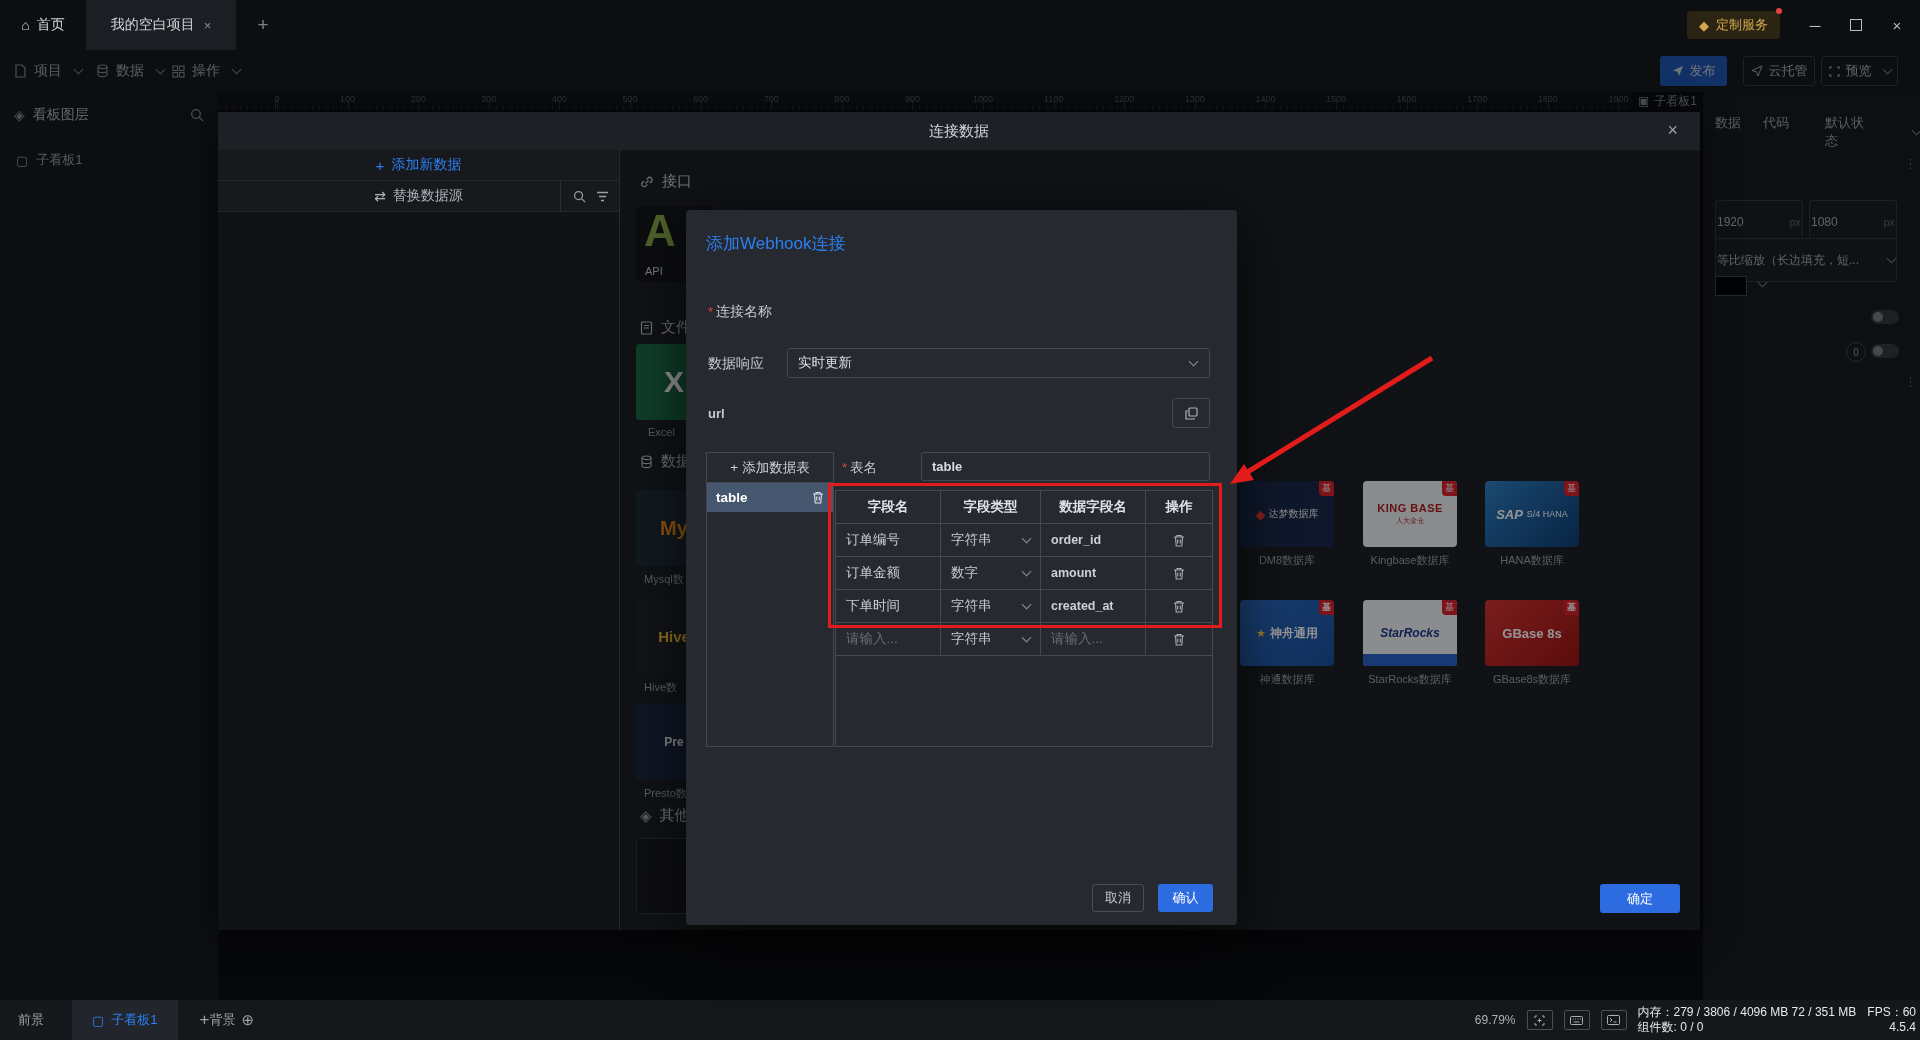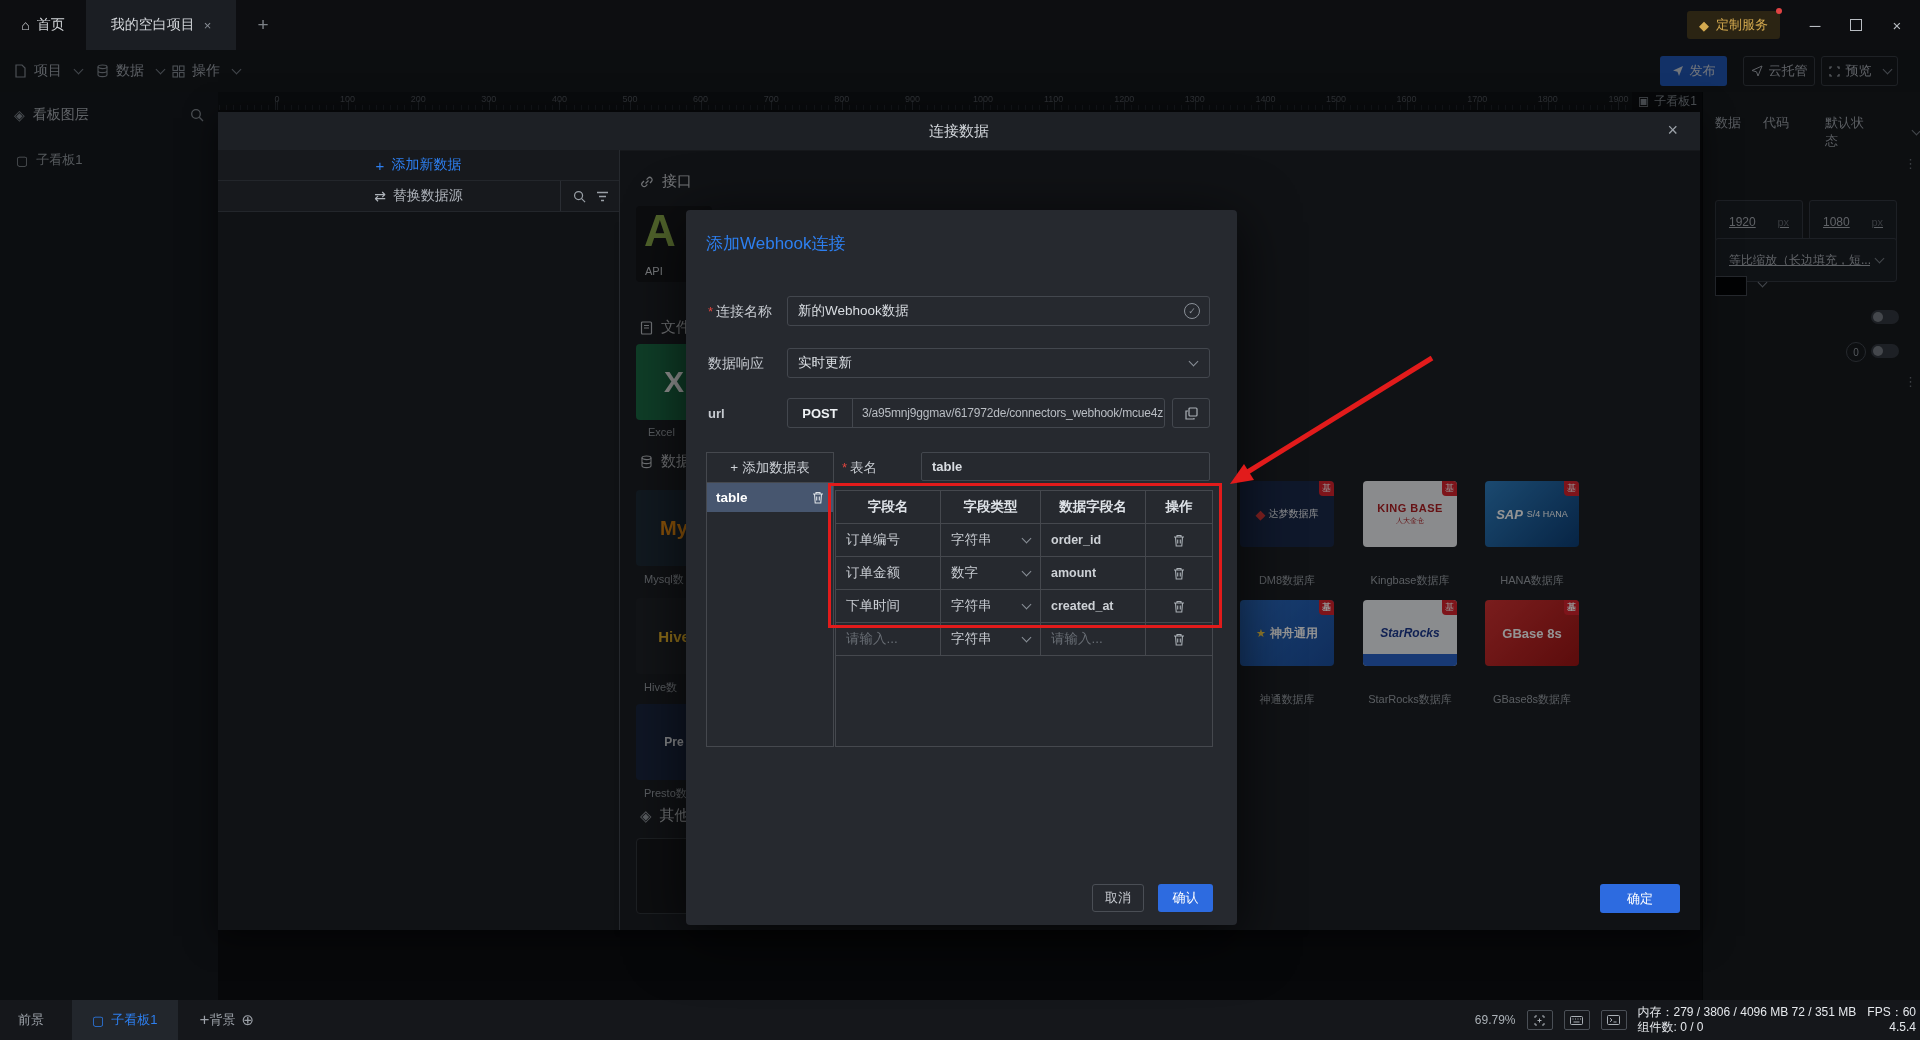--- a/index.html
+++ b/index.html
@@ -40,21 +40,21 @@
     background-image:repeating-linear-gradient(90deg,#34383e 0 1px,transparent 1px 70.6px),repeating-linear-gradient(90deg,#24272c 0 1px,transparent 1px 7.06px);
     background-position:59px bottom,59px bottom;background-size:auto 10px,auto 5px;background-repeat:repeat-x;}
   .ruler-num{position:absolute;top:2px;width:40px;text-align:center;color:#5c6167;font-size:9px;}
   .chart-icon{left:8px;top:24px;}
   .subboard-tab{left:1414px;top:0;height:18px;padding:0 6px;gap:5px;color:#9aa0a7;font-size:12px;white-space:nowrap;}
 
   
   .right-panel{left:1702px;top:92px;width:218px;height:908px;background:#17191d;border-left:1px solid #060708;box-sizing:border-box;z-index:4;}
   .rp-tabs{left:12px;top:22px;gap:22px;font-size:13px;color:#b9bec4;}
   .rp-state{left:122px;top:22px;font-size:13px;color:#b9bec4;gap:32px;}
-  .rp-input{position:absolute;height:44px;border:1px solid #3a3e45;border-radius:3px;background:#1d2025;box-sizing:border-box;display:flex;align-items:center;justify-content:space-between;padding:0 13px;font-size:12px;color:#c3c7cd;text-decoration:underline;}
+  .rp-input{position:absolute;height:44px;border:1px solid #3a3e45;border-radius:3px;background:#1d2025;box-sizing:border-box;display:flex;align-items:center;justify-content:space-between;padding:0 1px;font-size:12px;color:#c3c7cd;}
   .rp-unit{color:#6d7278;font-size:11px;}
   .rp-dots{position:absolute;left:201px;color:#787d84;font-size:13px;}
   .rp-swatch{position:absolute;left:12px;top:184px;width:30px;height:18px;background:#000;border:1px solid #4a4f56;}
   .rp-toggle{position:absolute;width:28px;height:14px;border-radius:7px;background:#3a3e45;}
   .rp-toggle::after{content:"";position:absolute;left:2px;top:2px;width:10px;height:10px;border-radius:50%;background:#8a8f96;}
   .rp-badge{position:absolute;left:143px;top:250px;width:18px;height:18px;border:1px solid #4a4f56;border-radius:50%;font-size:10px;color:#aab0b6;display:flex;align-items:center;justify-content:center;}
 
   
   .statusbar{left:0;top:1000px;width:1920px;height:40px;background:#15171b;z-index:60;display:flex;align-items:center;}
   .st-left{display:flex;align-items:center;height:40px;}
@@ -88,21 +88,21 @@
   .card-api .big{position:absolute;left:8px;top:0px;font-size:44px;font-weight:bold;color:#8aab4a;}
   .card-api .sub{position:absolute;left:9px;bottom:5px;font-size:11px;color:#cfd3d8;}
   .card-excel{background:#1a6b45;display:flex;align-items:center;justify-content:center;color:#fff;font-size:30px;font-weight:bold;}
   .card-mysql{background:#1e2b38;display:flex;align-items:center;justify-content:center;color:#f29111;font-size:20px;font-weight:bold;}
   .card-hive{background:#202328;display:flex;align-items:center;justify-content:center;color:#f8c12c;font-size:15px;font-weight:bold;}
   .card-presto{background:#1b2740;display:flex;align-items:center;justify-content:center;color:#e8ebf0;font-size:12px;font-weight:bold;}
   .card-empty{background:#17191d;border:1px solid #33373d;box-sizing:border-box;}
 
   .db-card{position:absolute;width:94px;height:66px;border-radius:4px;overflow:hidden;}
   .db-badge{position:absolute;right:0;top:0;width:15px;height:15px;background:#d9232e;color:#fff;font-size:9px;display:flex;align-items:center;justify-content:center;border-radius:0 0 0 4px;}
-  .db-label{position:absolute;width:94px;text-align:center;font-size:11px;color:#9ba1a8;white-space:nowrap;margin-top:20px;}
+  .db-label{position:absolute;width:94px;text-align:center;font-size:11px;color:#9ba1a8;white-space:nowrap;}
   .db-dm{background:#1b2a4a;display:flex;align-items:center;justify-content:center;gap:3px;color:#e8ebf0;font-size:10px;}
   .db-dm .mark{color:#e03a3a;font-size:13px;}
   .db-king{background:#eef0f3;display:flex;flex-direction:column;align-items:center;justify-content:center;}
   .db-king .t1{color:#b01f24;font-weight:bold;font-size:11px;letter-spacing:.5px;}
   .db-king .t2{color:#b01f24;font-size:7px;margin-top:2px;}
   .db-sap{background:linear-gradient(135deg,#2f7fc1,#0d3f77);display:flex;align-items:center;justify-content:center;gap:4px;color:#fff;}
   .db-sap .t1{font-weight:bold;font-style:italic;font-size:13px;}
   .db-sap .t2{font-size:9px;}
   .db-shen{background:linear-gradient(135deg,#2c6fc8,#1c4f9e);display:flex;align-items:center;justify-content:center;gap:4px;color:#fff;font-weight:bold;font-size:12px;}
   .db-shen .star{color:#ffd84d;font-size:11px;}
@@ -450,36 +450,28 @@
         <span>确定</span>
       </div>
   </div>
 
   <div class="abs dialog">
     <div class="abs dlg-title">添加Webhook连接</div>
 
     <div class="dlg-label" style="top:93px;">
       <span class="req">*</span><span>连接名称</span>
     </div>
-    <div class="dlg-input" style="top:86px;">
-      <span>新的Webhook数据</span>
-      <span class="vicon">✓</span>
-    </div>
 
     <div class="dlg-label" style="top:145px;">数据响应</div>
     <div class="dlg-input dlg-select" style="top:138px;">
       <span>实时更新</span>
       <span class="chev"></span>
     </div>
 
     <div class="dlg-label" style="top:196px;font-size:13px;font-weight:bold;">url</div>
-    <div class="url-group">
-      <div class="url-post">POST</div>
-      <div class="url-text">3/a95mnj9ggmav/617972de/connectors_webhook/mcue4z</div>
-    </div>
     <div class="copy-btn">
       <svg width="13" height="13" viewBox="0 0 13 13">
           <rect x="4" y="1" width="8" height="8" rx="1" fill="none" stroke="#aab0b6" stroke-width="1.2"></rect>
           <path d="M9 11v1H1V4h2" fill="none" stroke="#aab0b6" stroke-width="1.2"></path>
         </svg>
     </div>
 
     <div class="abs tbl-list">
       <div class="tbl-add">
         <span>+</span>

